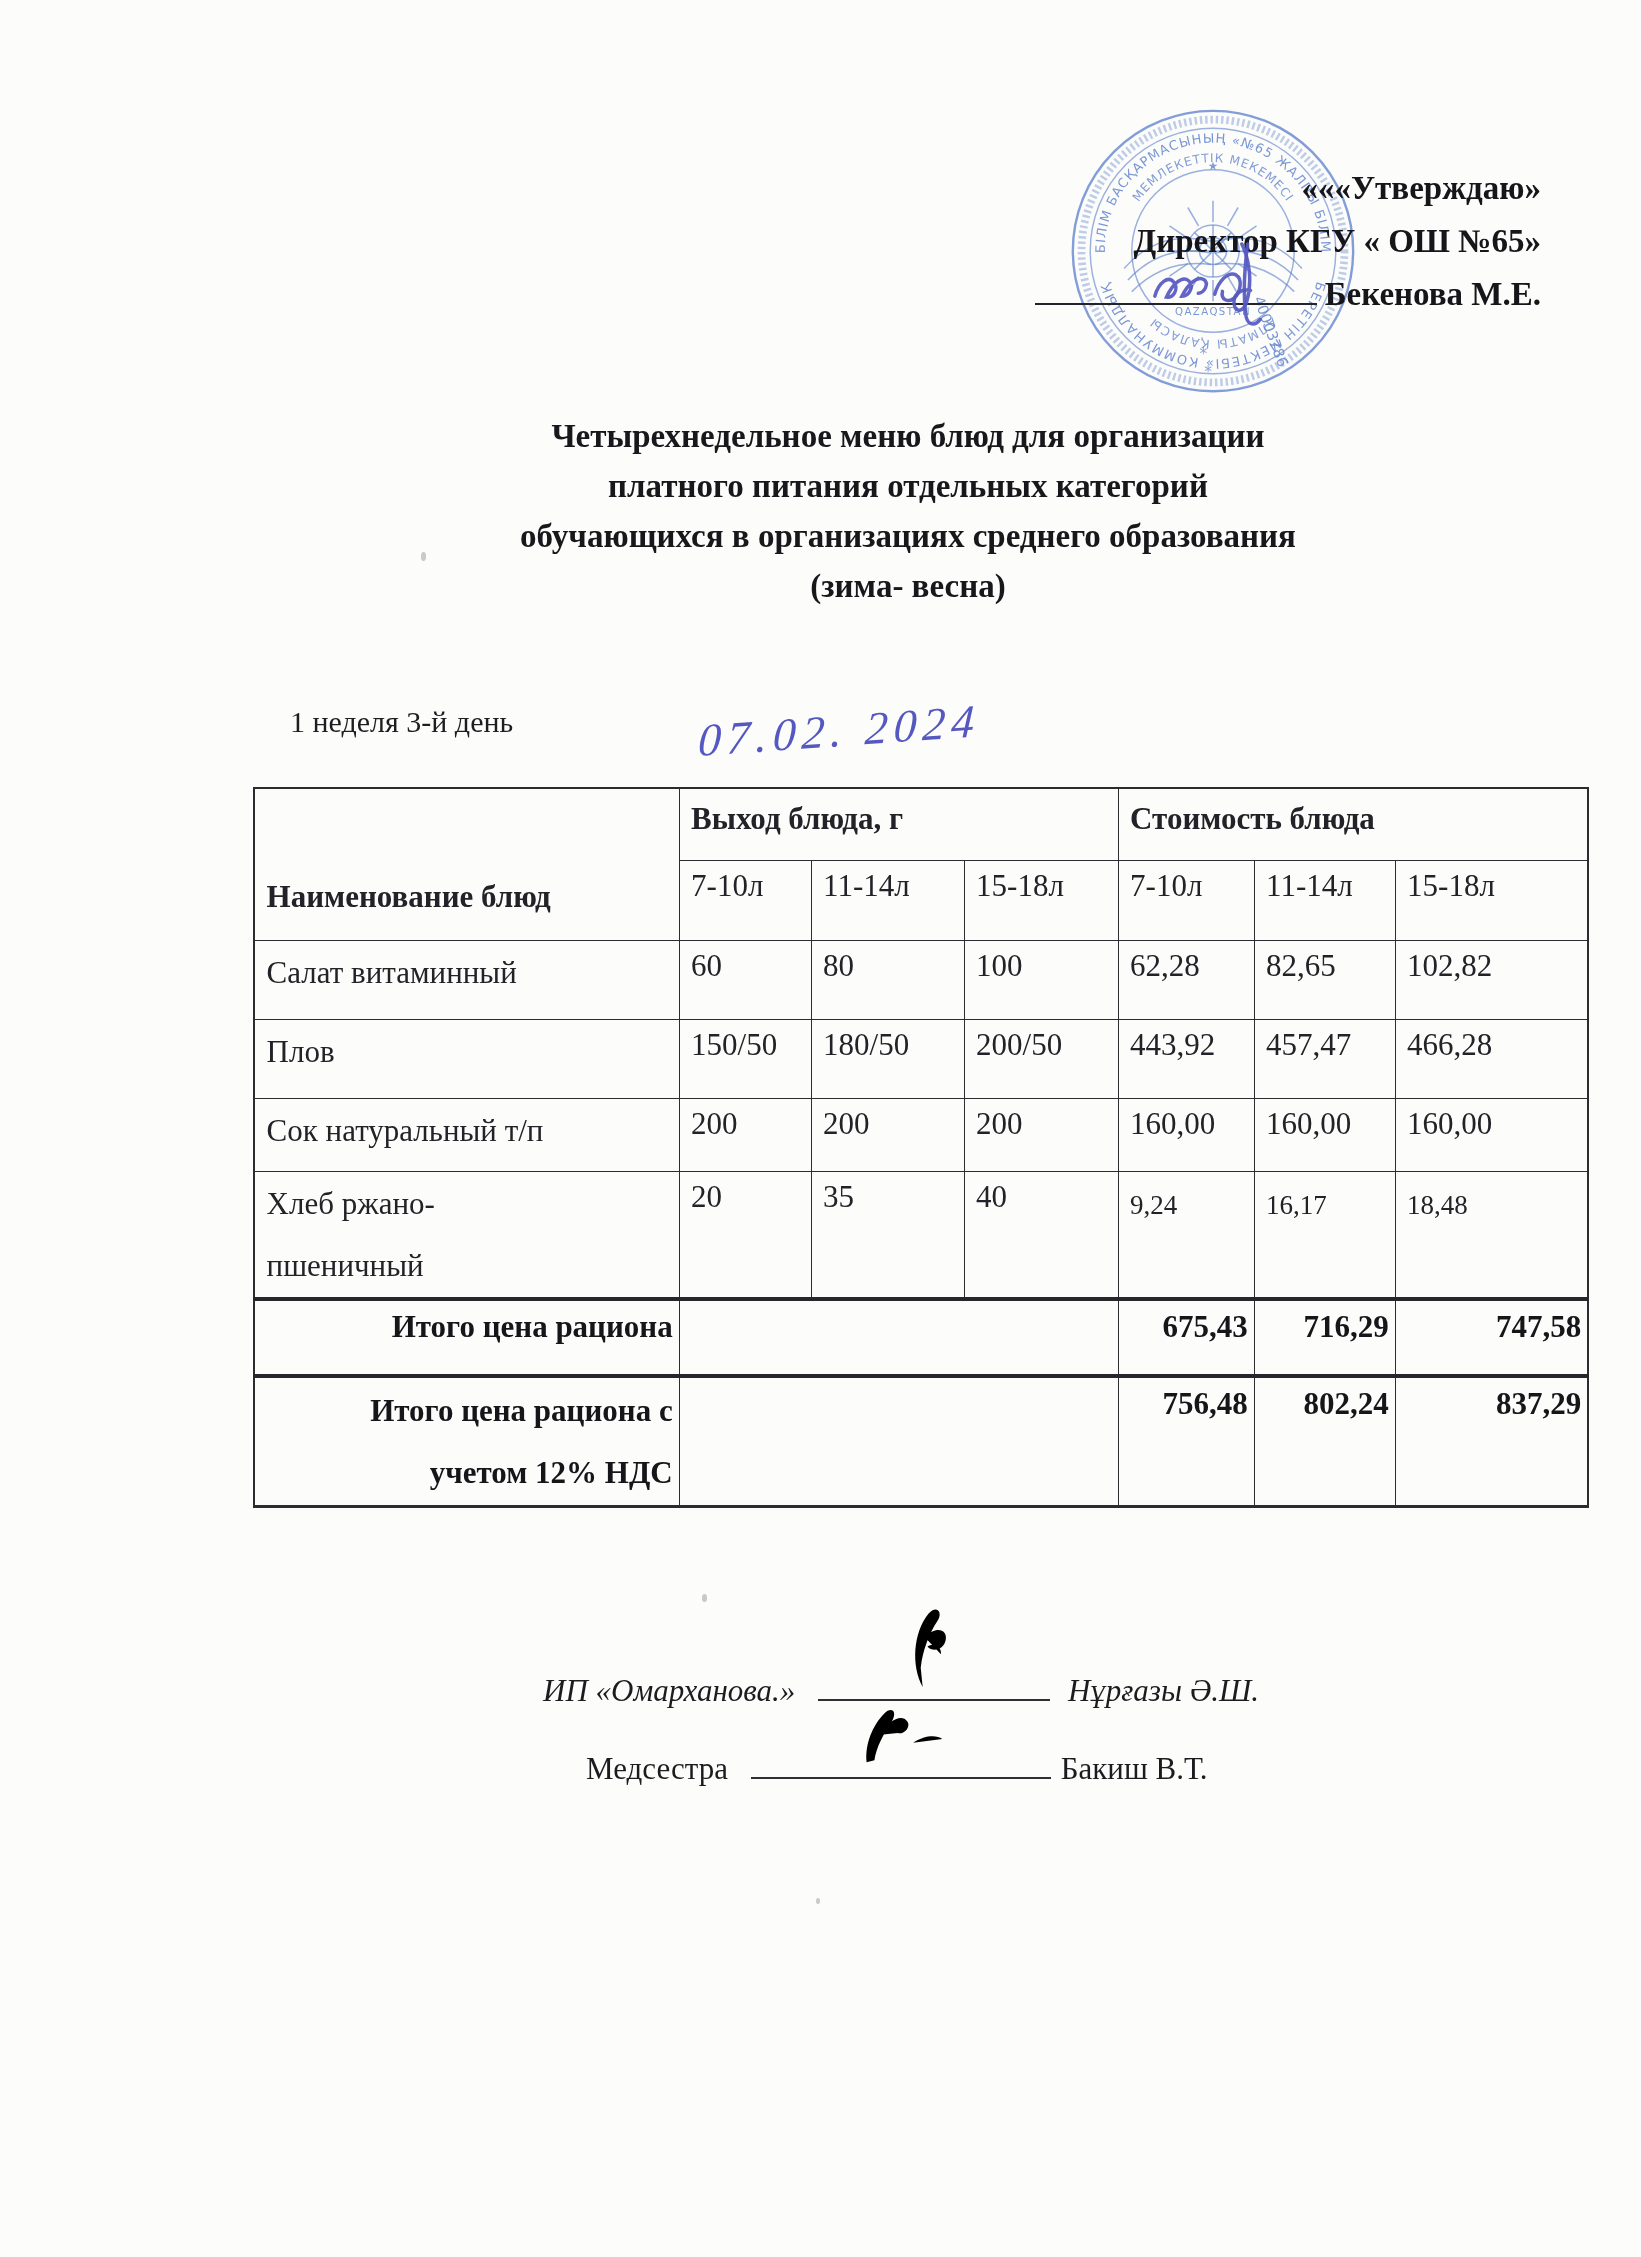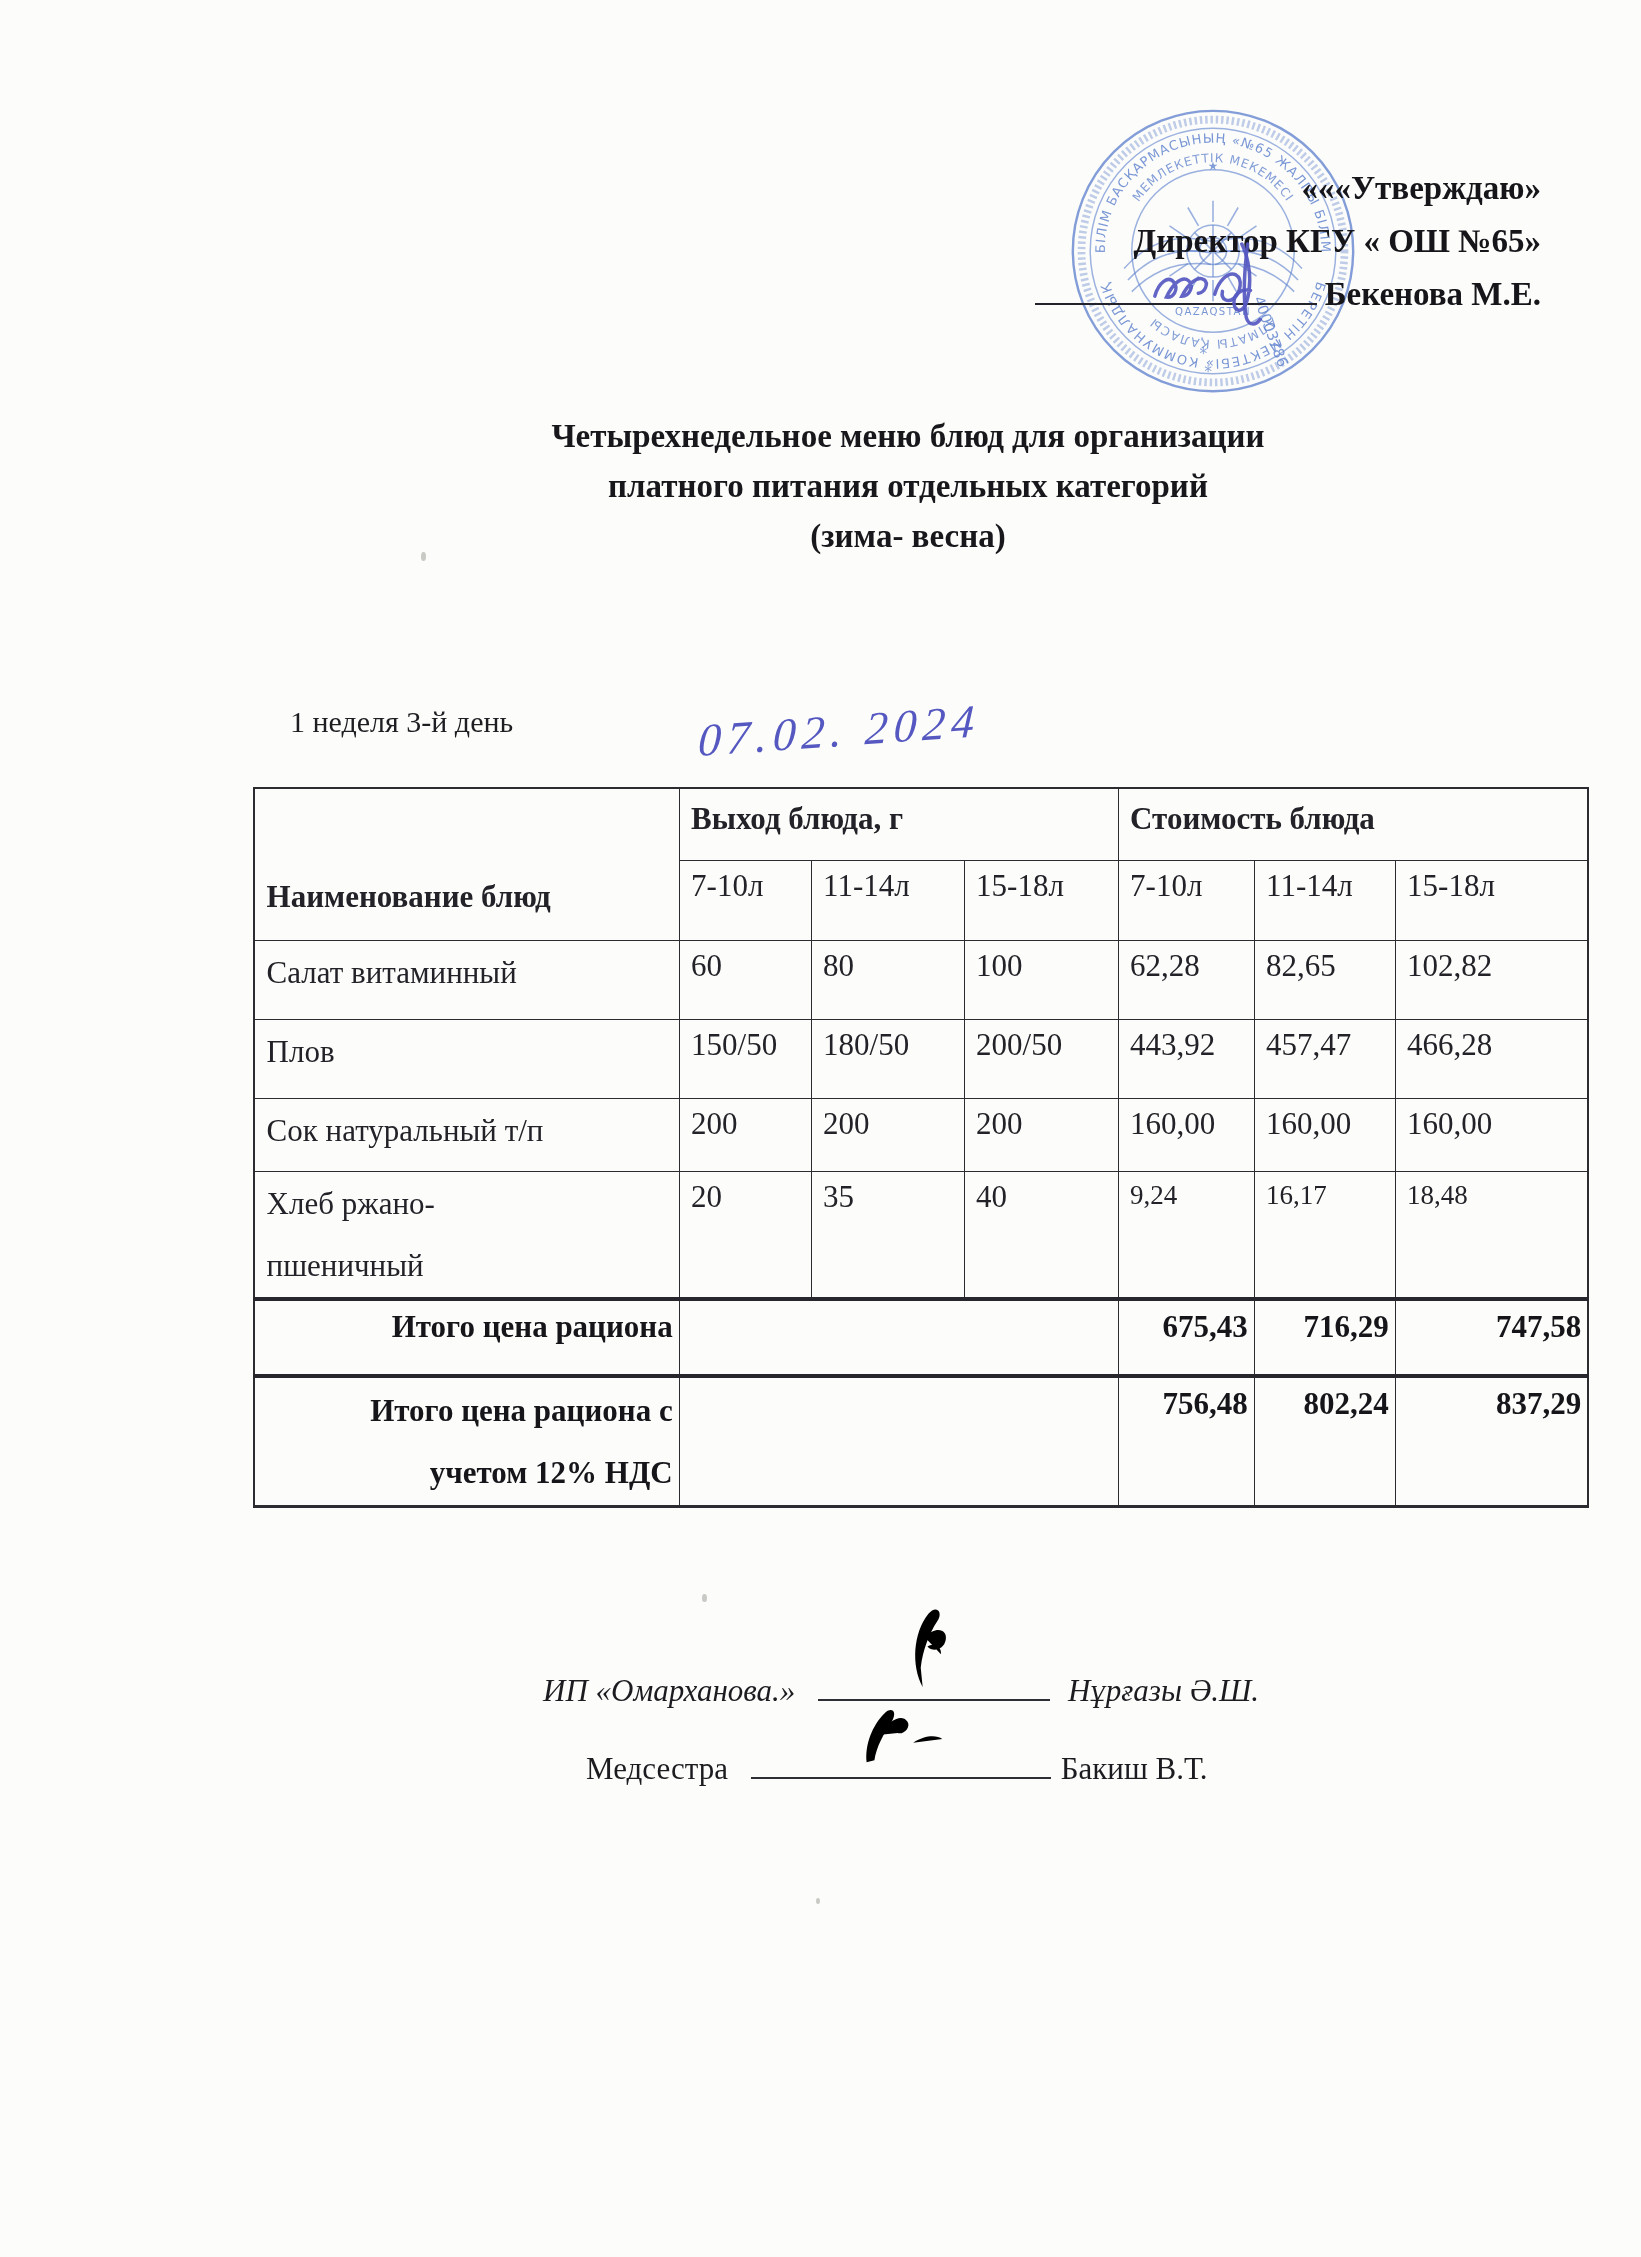--- a/index.html
+++ b/index.html
@@ -51,21 +51,21 @@
     font-size:31px;color:#222228;
   }
   .menu-table td,.menu-table th{
     border:1.9px solid #2b2b30;vertical-align:top;text-align:left;
     padding:7.7px 5.8px 0 11.6px;font-weight:normal;overflow:hidden;
   }
   .menu-table th.group{font-weight:bold;padding-top:11.6px;margin-top:45px;}
   .menu-table th.name-head{vertical-align:bottom;padding-bottom:25px;font-weight:bold;}
   .menu-table .pre{white-space:pre-line;line-height:2.0;padding-top:1.9px;}
   .menu-table tr.total-row>td{border-top:4.8px solid #26262c;font-weight:bold;color:#15151a;text-align:right;}
-  .menu-table td.small-val{font-size:27px;padding-top:8px;}
+  .menu-table td.small-val{font-size:27px;padding-top:18px;}
   
   .sig-row{position:absolute;font-size:31px;white-space:nowrap;color:#1c1c20;}
   .sig-row .line{
     display:inline-block;height:33px;border-bottom:2.9px solid #2e2e35;
     position:relative;vertical-align:baseline;
   }
   .sig-row .line svg{position:absolute;}
   .artifact{position:absolute;background:#8b8b86;opacity:.45;border-radius:50%;z-index:0;}
 </style>
 </head>
@@ -138,20 +138,21 @@
 <svg class="handsig" style="left:1149px;top:238px;" width="145" height="97" viewBox="0 0 150 100">
   <path d="M6,60 C10,46 20,38 26,46 C31,53 25,62 18,61 C24,48 34,38 41,44 C47,49 42,60 34,60 C40,48 50,38 57,43 C62,47 58,56 51,57"></path>
   <path d="M68,58 C72,44 82,34 90,38 C97,42 95,56 88,62 C82,67 74,64 76,55"></path>
   <path d="M96,6 C104,22 107,46 101,66 C98,76 89,78 88,68 C87,58 95,52 105,54"></path>
   <path d="M102,6 C99,30 97,56 100,78 C101,90 109,92 115,84"></path>
 </svg>
 
 <div class="title">
   <div>Четырехнедельное меню блюд для организации</div>
   <div>платного питания отдельных категорий</div>
+  <div>обучающихся в организациях среднего образования</div>
   <div>(зима- весна)</div>
 </div>
 
 <div class="week">1 неделя 3-й день</div>
 <div class="hand-date">07.02. 2024</div>
 
 <table class="menu-table">
   <colgroup>
     <col style="width:425px">
       <col style="width:132px">

